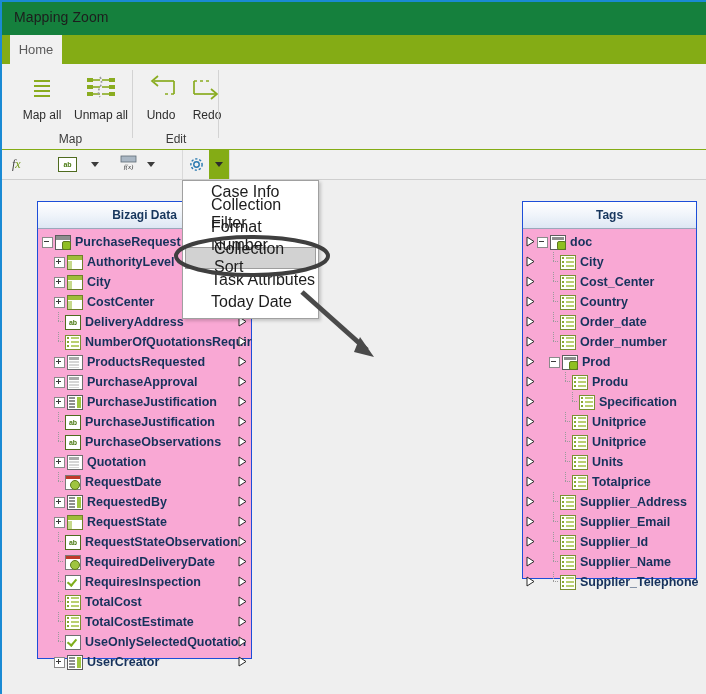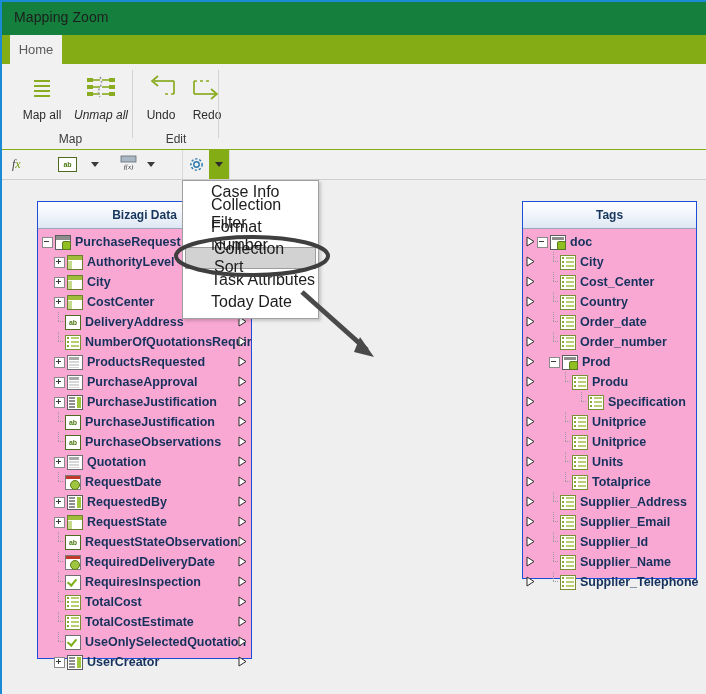--- a/index.html
+++ b/index.html
@@ -205,21 +205,21 @@
             <g stroke="#8aac20" stroke-width="2" fill="none">
               <line x1="7" y1="7" x2="23" y2="7"></line>
               <line x1="7" y1="12" x2="23" y2="12"></line>
               <line x1="7" y1="17" x2="23" y2="17"></line>
               <line x1="7" y1="22" x2="23" y2="22"></line>
             </g>
           </svg>
         </div>
         <div class="rlabel">Map all</div>
       </div>
-      <div class="rbtn" style="left:60px;width:66px;font-style:italic;">
+      <div class="rbtn" style="left:60px;width:66px;">
         <div class="ricon">
           <svg width="34" height="30" viewBox="0 0 34 30">
             <g fill="#8aac20">
               <rect x="3" y="4" width="6" height="4"></rect>
                 <rect x="3" y="11" width="6" height="4"></rect>
               <rect x="3" y="18" width="6" height="4"></rect>
               <rect x="25" y="4" width="6" height="4"></rect>
                 <rect x="25" y="11" width="6" height="4"></rect>
               <rect x="25" y="18" width="6" height="4"></rect>
             </g>
@@ -578,21 +578,21 @@
         </div>
         <div class="row" style="padding-left: 14px;">
           <svg width="9" height="11" viewBox="0 0 9 11" class="conn-left">
             <polygon points="1,1 8,5.5 1,10" fill="#ffffff" stroke="#2b2b2b" stroke-width="1"></polygon>
           </svg>
           <span style="display: inline-block; flex: 0 0 auto; width: 24px;"></span>
           <span class="elbow"></span>
           <span class="ic ic-list"></span>
           <span class="lbl">Produ</span>
         </div>
-        <div class="row" style="padding-left: 30px;">
+        <div class="row" style="padding-left: 21px;">
           <svg width="9" height="11" viewBox="0 0 9 11" class="conn-left">
             <polygon points="1,1 8,5.5 1,10" fill="#ffffff" stroke="#2b2b2b" stroke-width="1"></polygon>
           </svg>
           <span style="display: inline-block; flex: 0 0 auto; width: 24px;"></span>
           <span class="elbow"></span>
           <span class="ic ic-list"></span>
           <span class="lbl">Specification</span>
         </div>
         <div class="row" style="padding-left: 14px;">
           <svg width="9" height="11" viewBox="0 0 9 11" class="conn-left">

